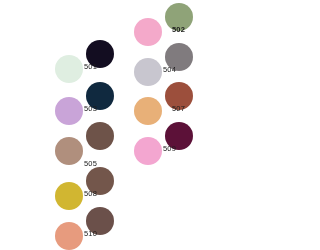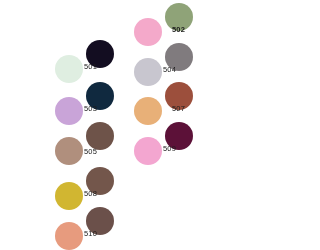--- a/index.html
+++ b/index.html
@@ -67,21 +67,21 @@
       <div class="swatch-label" style="left: 84px; top: 105px; color: rgb(28, 28, 28);">503</div>
     </div>
     <div class="swatch-group" style="left: 0px; top: 0px; width: 250px; height: 186px; pointer-events: none;">
       <div class="swatch-dot secondary" style="left: 165px; top: 43px; width: 28px; height: 28px; background: rgb(128, 123, 126); pointer-events: auto;"></div>
       <div class="swatch-dot primary" style="left: 134px; top: 58px; width: 28px; height: 28px; background: rgb(200, 198, 207); pointer-events: auto;"></div>
       <div class="swatch-label" style="left: 163px; top: 66px; color: rgb(28, 28, 28);">504</div>
     </div>
     <div class="swatch-group" style="left: 0px; top: 0px; width: 250px; height: 250px; pointer-events: none;">
       <div class="swatch-dot secondary" style="left: 86px; top: 122px; width: 28px; height: 28px; background: rgb(110, 83, 73); pointer-events: auto;"></div>
       <div class="swatch-dot primary" style="left: 55px; top: 137px; width: 28px; height: 28px; background: rgb(176, 143, 125); pointer-events: auto;"></div>
-      <div class="swatch-label" style="left: 84px; top: 148px; color: rgb(28, 28, 28);">505</div>
+      <div class="swatch-label" style="left: 84px; top: 160px; color: rgb(28, 28, 28);">505</div>
     </div>
     <div class="swatch-group" style="left: 0px; top: 0px; width: 250px; height: 250px; pointer-events: none;">
       <div class="swatch-dot secondary" style="left: 165px; top: 82px; width: 28px; height: 28px; background: rgb(156, 79, 60); pointer-events: auto;"></div>
       <div class="swatch-dot primary" style="left: 134px; top: 97px; width: 28px; height: 28px; background: rgb(232, 176, 120); pointer-events: auto;"></div>
       <div class="swatch-label" style="left: 156px; top: 105px; color: rgb(28, 28, 28); margin-left: 16px;">507</div>
     </div>
     <div class="swatch-group" style="left: 0px; top: 0px; width: 250px; height: 250px; pointer-events: none; padding-left: 23px;">
       <div class="swatch-dot secondary" style="left: 86px; top: 167px; width: 28px; height: 28px; background: rgb(115, 86, 75); pointer-events: auto;"></div>
       <div class="swatch-dot primary" style="left: 55px; top: 182px; width: 28px; height: 28px; background: rgb(209, 182, 49); pointer-events: auto;"></div>
       <div class="swatch-label" style="left: 84px; top: 190px; color: rgb(28, 28, 28);">508</div>

